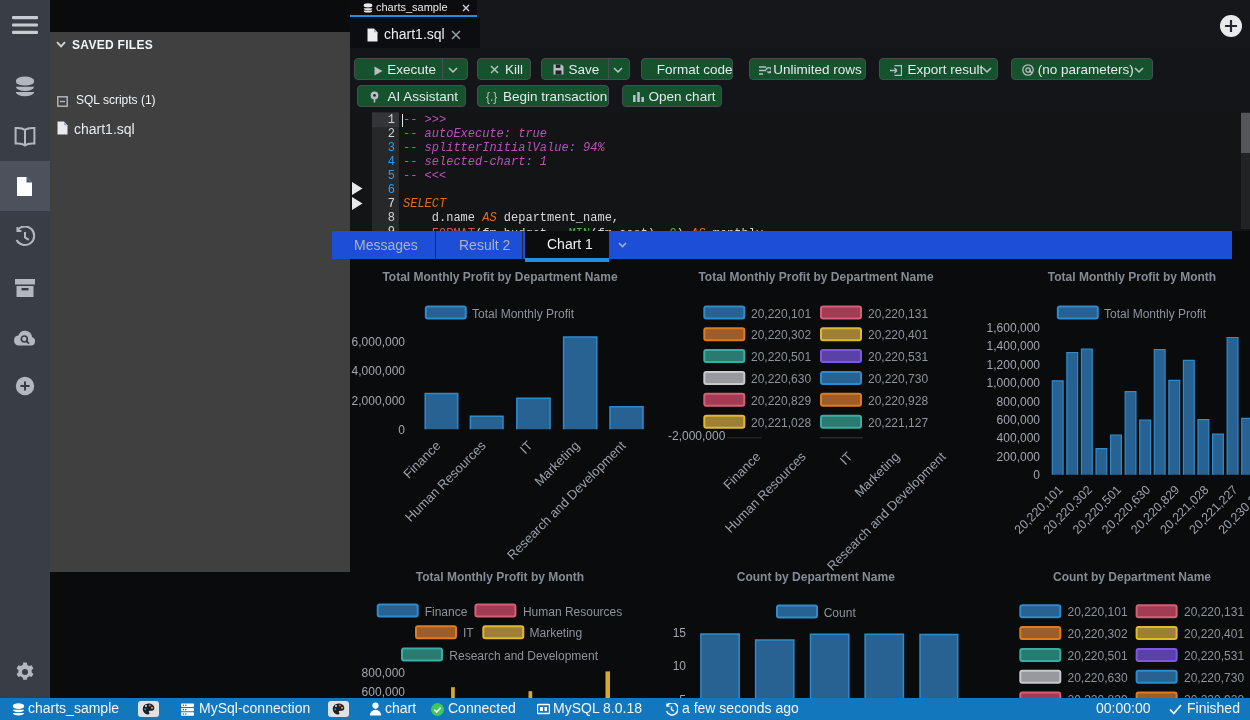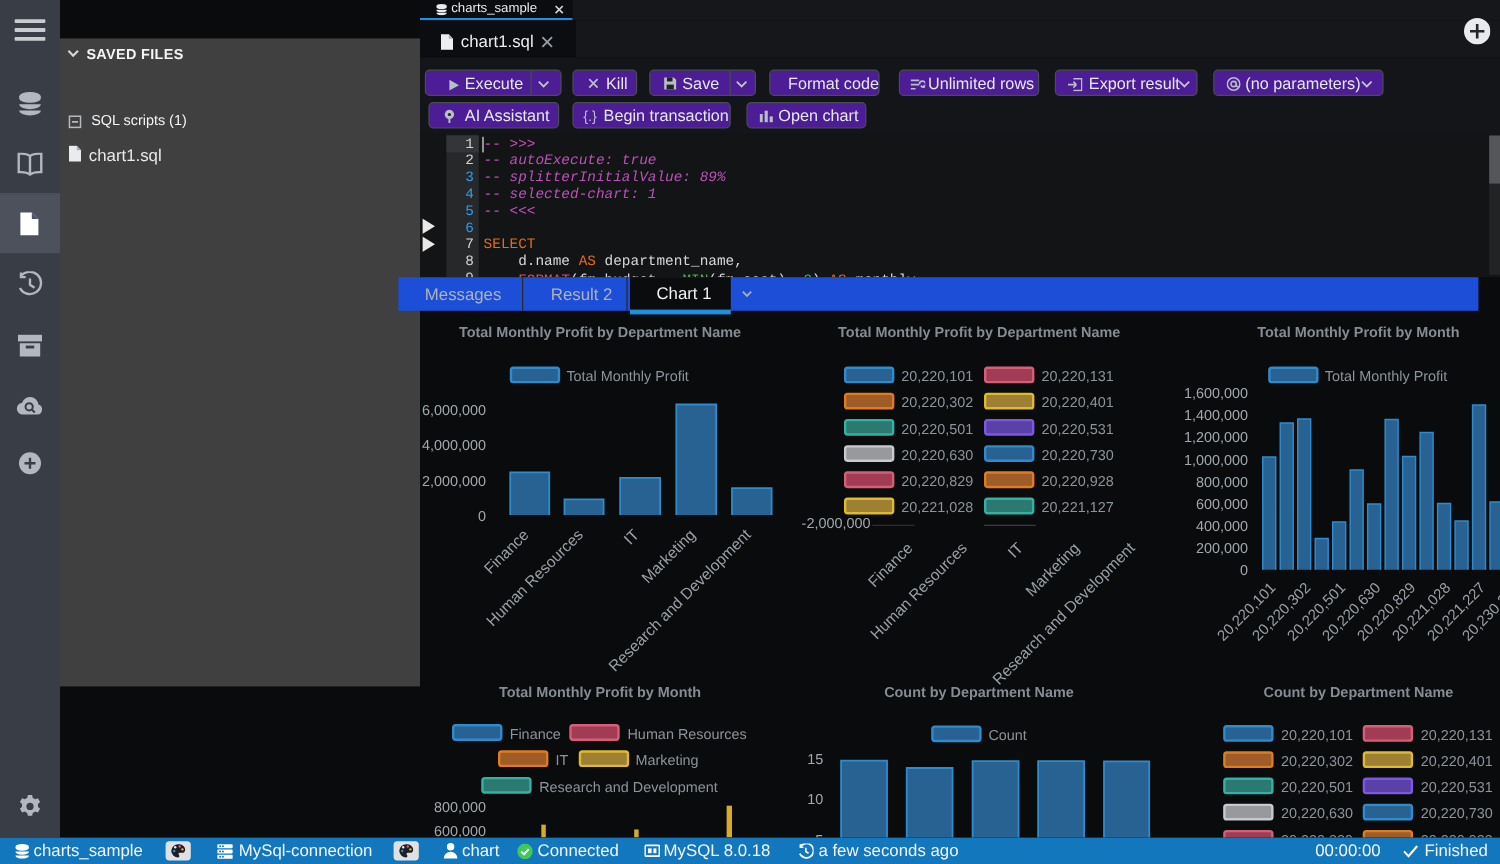--- a/index.html
+++ b/index.html
@@ -12,28 +12,28 @@
 #main-top1 { left:350px; top:0; width:900px; height:17px; background:#15171b; }
 #tab1 { left:350px; top:0; width:127px; height:17px; background:#0a0c0f; border-bottom:2px solid #1e8fe1; }
 #main-top2 { left:350px; top:17px; width:900px; height:31px; background:#15171b; }
 #tab2 { left:350px; top:17px; width:130px; height:31px; background:#0b0d10; }
 #toolbar { left:350px; top:48px; width:900px; height:64px; background:#131519; }
 #editor { left:350px; top:112px; width:900px; height:119px; background:#131416; overflow:hidden; }
 #gutter { position:absolute; left:22px; top:0; width:27px; height:119px; background:#27282a; }
 #tabbar { left:332px; top:231px; width:900px; height:28px; background:#1d4ed8; z-index:5; }
 #chartbg { left:350px; top:259px; width:900px; height:439px; background:#0a0b0d; }
 #status { left:0; top:698px; width:1250px; height:22px; background:#1277bd; }
-.btn { position:absolute; height:22px; background:#4c1d95; border:1px solid #494c51;
+.btn { position:absolute; height:22px; background:#14532d; border:1px solid #494c51;
   border-radius:4px; color:#e6e8ea; font-size:13.5px; }
 .btn span.lbl { position:absolute; top:2.5px; white-space:nowrap; }
 .ic { position:absolute; }
 .code { position:absolute; font-family:"Liberation Mono", monospace; font-size:12px;
   line-height:14px; white-space:pre; color:#d8d8d8; }
 .cm { color:#bb51b8; font-style:italic; }
-.kw { color:#e06c1c; }
+.kw { color:#e06c1c;font-style:italic; }
 .fn { color:#d05555; }
 .gn { color:#4fae56; }
 .num { position:absolute; width:23px; text-align:right; font-family:"Liberation Mono", monospace;
   font-size:12px; line-height:14px; color:#d0d2d4; }
 .numb { color:#2d9cf0; }
 .stxt { position:absolute; top:0; height:22px; line-height:21px; color:#f2f5f8; font-size:14px; white-space:nowrap; }
 </style></head>
 <body>
 
 <div id="rail" class="abs">
@@ -237,21 +237,21 @@
 <div class="num numb" style="left:22px;top:71px">6</div>
 <div class="num" style="left:22px;top:85px">7</div>
 <div class="num" style="left:22px;top:99px">8</div>
 <div class="num" style="left:22px;top:113px">9</div>
   <svg class="ic" style="left:2px;top:69px" width="11" height="30" viewBox="0 0 11 30">
     <path d="M0,1 L10.5,7.5 0,14 Z" fill="#e8e8e8"></path>
     <path d="M0,16 L10.5,22.5 0,29 Z" fill="#e8e8e8"></path>
   </svg>
   <div class="code" style="left:53px;top:1px"><span class="cm">-- &gt;&gt;&gt;</span></div>
 <div class="code" style="left:53px;top:15px"><span class="cm">-- autoExecute: true</span></div>
-<div class="code" style="left:53px;top:29px"><span class="cm">-- splitterInitialValue: 89%</span></div>
+<div class="code" style="left:53px;top:29px"><span class="cm">-- splitterInitialValue: 94%</span></div>
 <div class="code" style="left:53px;top:43px"><span class="cm">-- selected-chart: 1</span></div>
 <div class="code" style="left:53px;top:57px"><span class="cm">-- &lt;&lt;&lt;</span></div>
 <div class="code" style="left:53px;top:71px"></div>
 <div class="code" style="left:53px;top:85px"><span class="kw">SELECT</span></div>
 <div class="code" style="left:53px;top:99px">    d.name <span class="kw">AS</span> department_name,</div>
 <div class="code" style="left:53px;top:114.5px">    <span class="fn">FORMAT</span>(fm.budget - <span class="gn">MIN</span>(fm.cost), <span class="gn">0</span>) <span class="kw">AS</span> monthly,</div>
   <div style="position:absolute;left:52px;top:2px;width:1.4px;height:13px;background:#e8e8e8"></div>
   <div style="position:absolute;left:891px;top:0;width:9px;height:117px;background:#212325"></div>
   <div style="position:absolute;left:891px;top:1px;width:9px;height:40px;background:#54565a"></div>
 </div>

